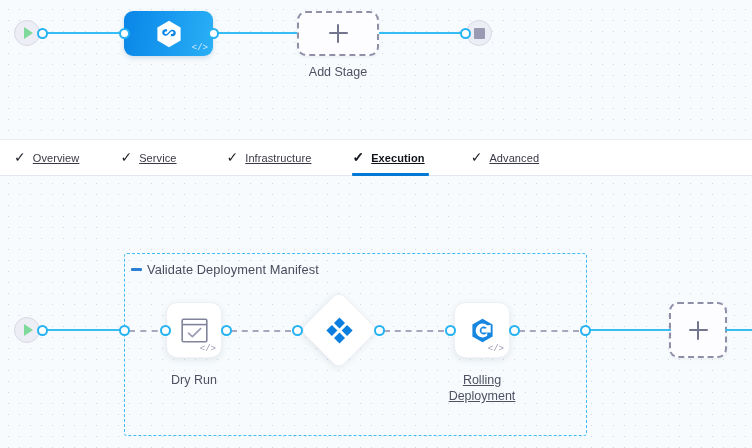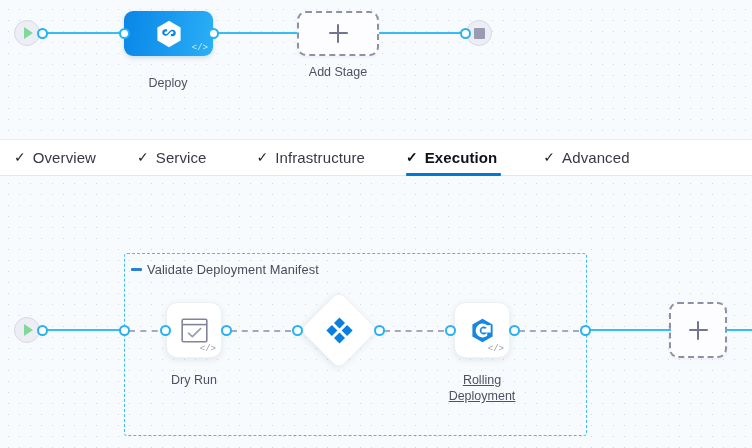--- a/index.html
+++ b/index.html
@@ -37,21 +37,21 @@
     position:relative;
     padding:0 0 0 0;
     cursor:pointer;
     height:100%;
   }
   .tab .tick{
     font-size:14px;line-height:1;color:#22222a;font-weight:400;
     display:inline-block;transform:translateY(-1px);
   }
   .tab .tlabel{
-    font-size:15px;color:#383946;letter-spacing:.1px;white-space:nowrap;
+    font-size:11px;color:#383946;letter-spacing:.1px;white-space:nowrap;text-decoration:underline;
   }
   .tab.active .tlabel{font-weight:700;color:#10131a;}
   .tab.active .tick{color:#10131a;font-weight:700;}
   .tab .ul{
     position:absolute;left:0;right:0;bottom:-1px;height:3px;background:#0278d5;display:none;border-radius:1px;
   }
   .tab.active .ul{display:block;}
 
   
   .node{position:absolute;}
@@ -168,21 +168,20 @@
 
     <div class="node" id="deploy-node">
       <svg class="hexwrap" viewBox="0 0 26 28">
         <path d="M13 0.8 L24.6 7.4 L24.6 20.6 L13 27.2 L1.4 20.6 L1.4 7.4 Z" fill="#ffffff"></path>
         <path d="M9.6 9.2 C7.4 9.2 6.2 10.8 6.2 12.5 C6.2 14.3 7.6 15.7 9.4 15.7 C10.6 15.7 11.4 15.2 12.2 14.4 L14.6 12.0 C15.1 11.5 15.5 11.2 16.1 11.2 C16.9 11.2 17.5 11.8 17.5 12.6 C17.5 13.4 16.9 14.0 16.1 14.0 L14.9 14.0 L14.9 16.3 L16.3 16.3 C18.5 16.3 19.8 14.7 19.8 12.9 C19.8 11.1 18.4 9.7 16.6 9.7 C15.4 9.7 14.6 10.2 13.8 11.0 L11.4 13.4 C10.9 13.9 10.5 14.2 9.9 14.2 C9.1 14.2 8.5 13.6 8.5 12.8 C8.5 12.0 9.1 11.4 9.9 11.4 L11.1 11.4 L11.1 9.2 Z" fill="#0a86e8"></path>
       </svg>
       <span class="codeglyph">&lt;/&gt;</span>
     </div>
     <div class="ring" style="left:119px;top:27.5px;"></div>
     <div class="ring" style="left:208px;top:27.5px;"></div>
-    <div class="nlabel" style="left:118px;top:75px;width:100px;">Deploy</div>
 
     <div class="line" style="left:214px;top:31.7px;width:83px;"></div>
 
     <div class="adddash" style="left:297px;top:11px;width:82px;height:45px;">
       <div class="plus"></div>
     </div>
     <div class="nlabel" style="left:288px;top:64px;width:100px;">Add Stage</div>
 
     <div class="line" style="left:379px;top:31.7px;width:85px;"></div>
     <div class="ring" style="left:460px;top:27.5px;"></div>

